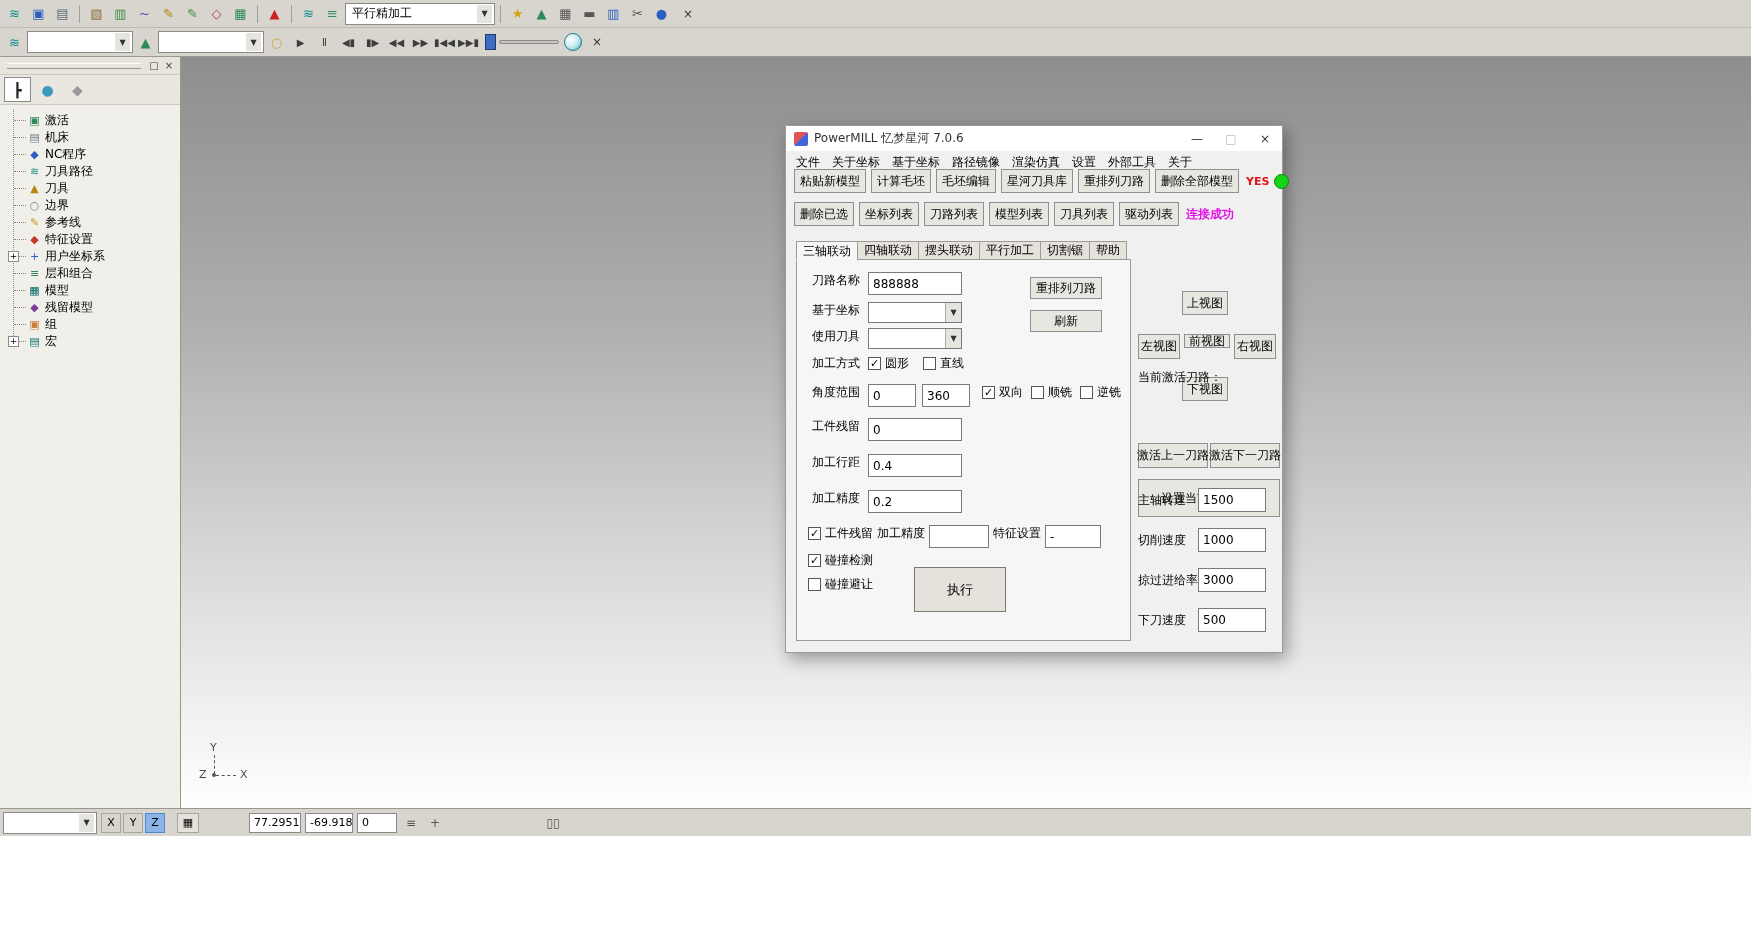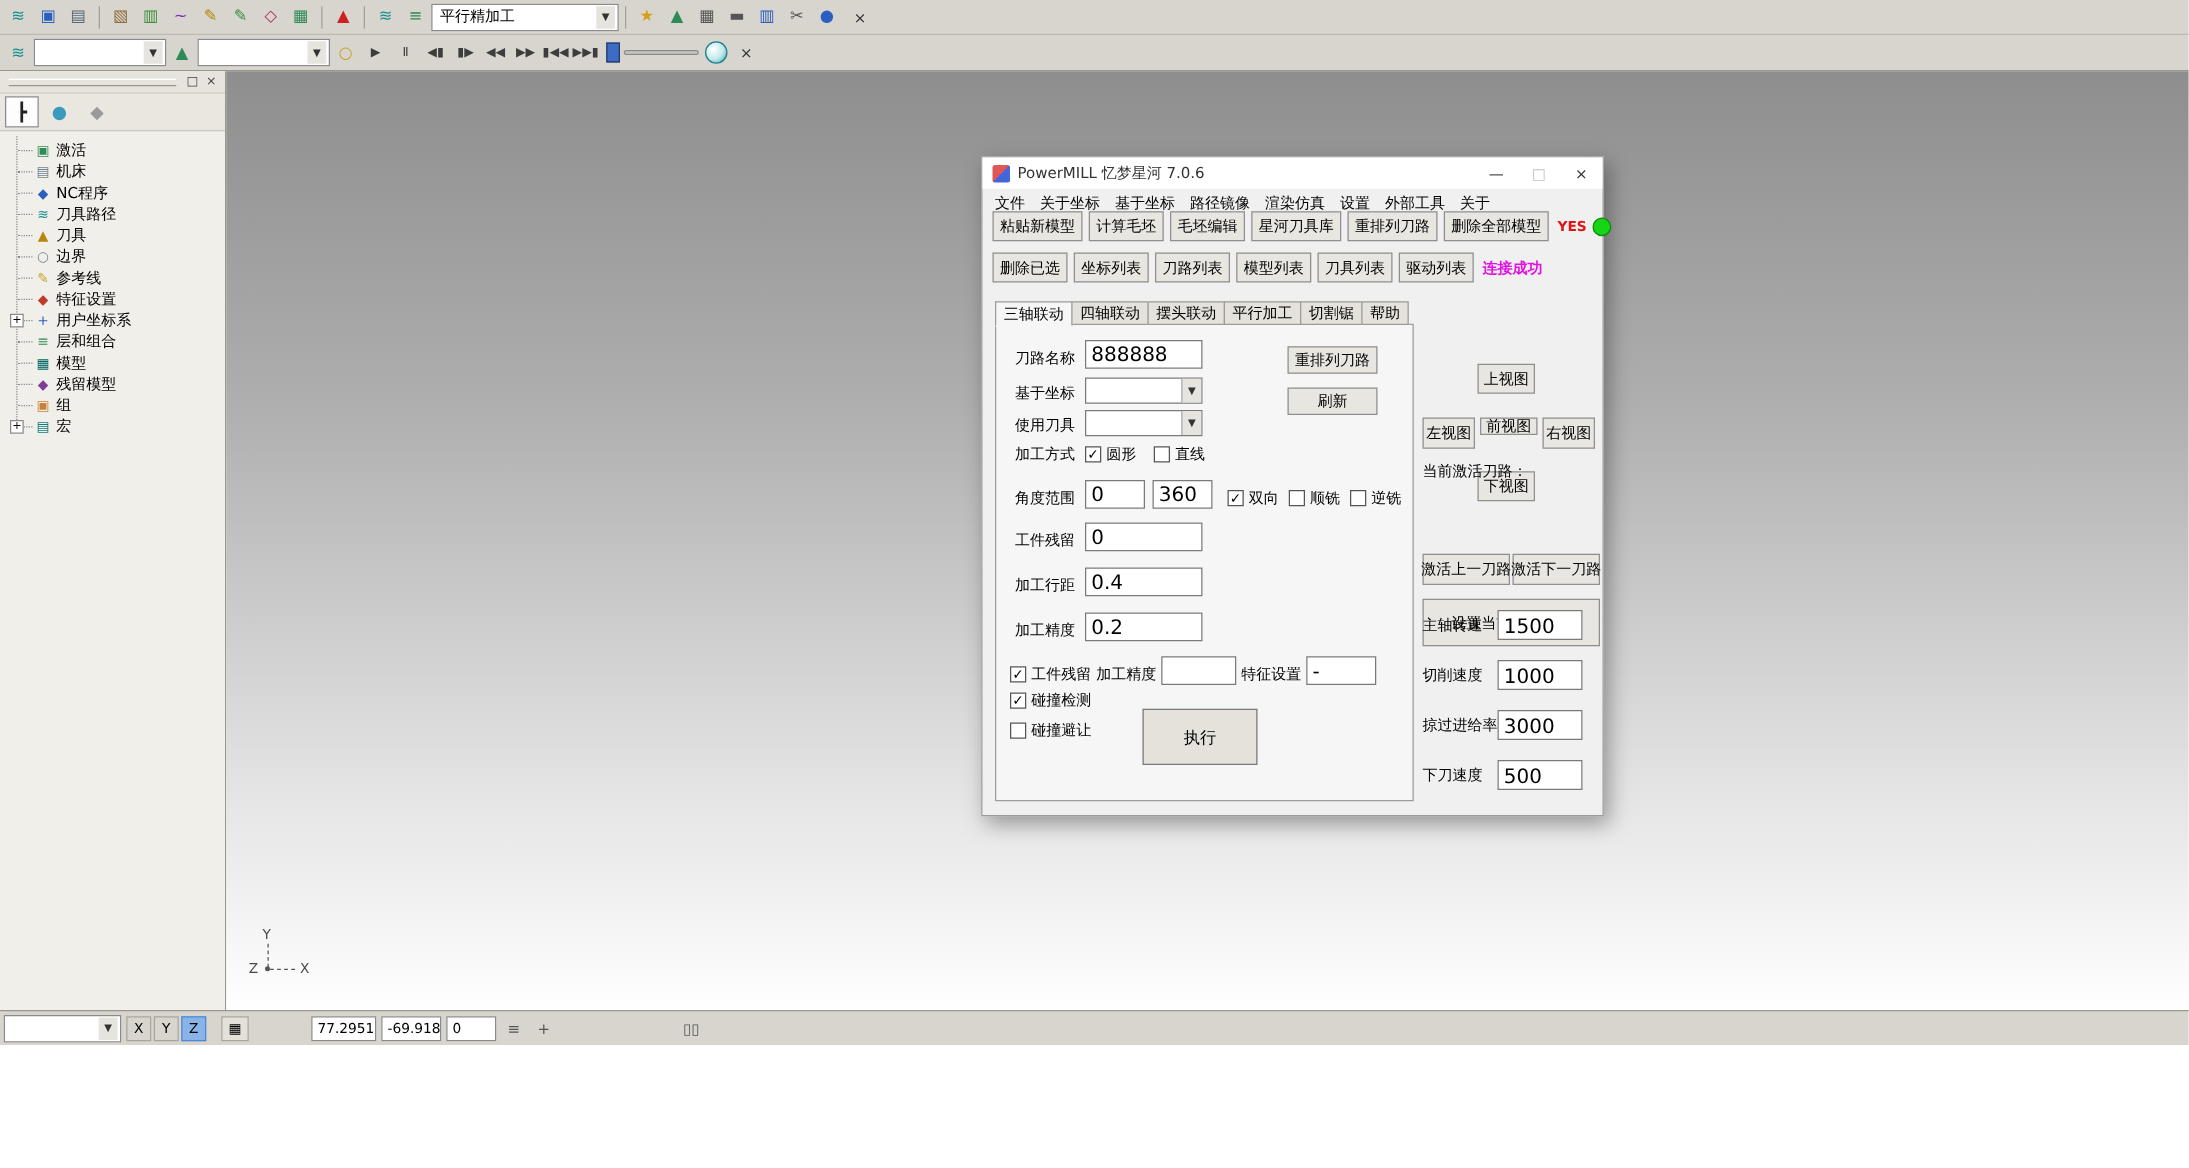--- a/index.html
+++ b/index.html
@@ -80,23 +80,23 @@
   .dlg-row{position:absolute;left:8px;display:flex;gap:5px;align-items:center;}
   .btn{height:24px;background:#e8e6e0;border:1px solid #8f8f8f;display:inline-flex;align-items:center;justify-content:center;
        padding:0 5px;font-size:12px;white-space:nowrap;}
   .yes{color:#e01515;font-weight:bold;font-size:11px;margin-left:2px;}
   .green-dot{width:15px;height:15px;border-radius:50%;background:#17d417;border:1px solid #0a8a0a;}
   .connected{color:#e312e3;font-weight:bold;font-size:12px;margin-left:2px;}
   .dlg-tabs{position:absolute;left:10px;top:115px;display:flex;z-index:5;}
   .dlg-tab{height:19px;display:flex;align-items:center;padding:0 6px;border:1px solid #9b9b9b;background:#e4e2db;margin-right:-1px;white-space:nowrap;}
   .dlg-tab.active{height:20px;background:#f6f6f6;border-bottom:1px solid #f6f6f6;position:relative;}
   .dlg-panel{position:absolute;left:10px;top:133px;width:335px;height:382px;background:#f6f6f6;border:1px solid #9b9b9b;z-index:1;}
-  .p-row{position:absolute;left:15px;display:flex;align-items:flex-end;gap:6px;}
+  .p-row{position:absolute;left:15px;display:flex;align-items:flex-start;gap:6px;}
   .p-label{white-space:nowrap;}
-  .input{background:#fff;border:1px solid #7a7a7a;height:23px;display:flex;align-items:center;padding:0 4px;font-size:16px;}
+  .input{background:#fff;border:1px solid #7a7a7a;height:23px;display:flex;align-items:center;padding:0 4px;font-size:12px;}
   .w94{width:94px;} .w48{width:48px;} .w60{width:60px;} .w56{width:56px;}
   .combo{width:94px;height:21px;background:#fff;border:1px solid #7a7a7a;display:flex;align-items:center;justify-content:space-between;padding-left:4px;}
   .combo .carrow{width:16px;height:100%;background:#e6e4de;border-left:1px solid #aaa;display:flex;align-items:center;justify-content:center;font-size:8px;color:#333;}
   .combo .carrow::after{content:"▼";}
   .cb{display:inline-flex;align-items:center;gap:4px;white-space:nowrap;}
   .cbox{width:13px;height:13px;background:#fff;border:1px solid #555;display:inline-flex;align-items:center;justify-content:center;
         font-size:11px;line-height:11px;flex:none;}
   .cbox.checked::after{content:"✓";}
   .panel-btn{position:absolute;width:72px;height:22px;}
   .exec-btn{position:absolute;left:117px;top:307px;width:92px;height:45px;font-size:13px;background:#e4e2db;border:1px solid #7a7a7a;

